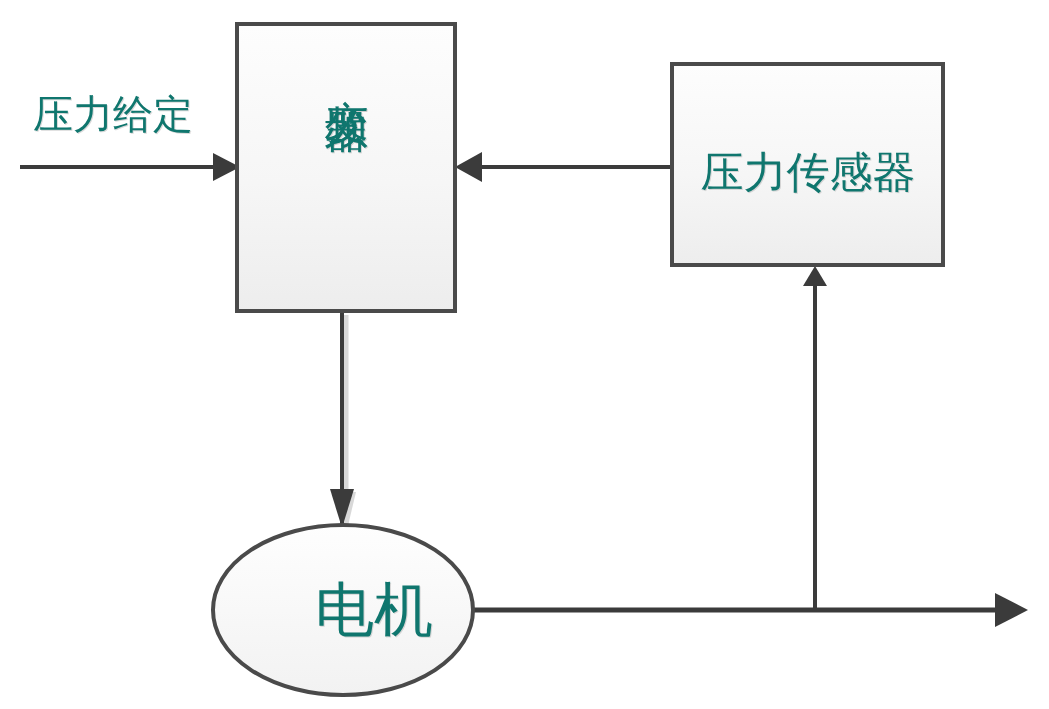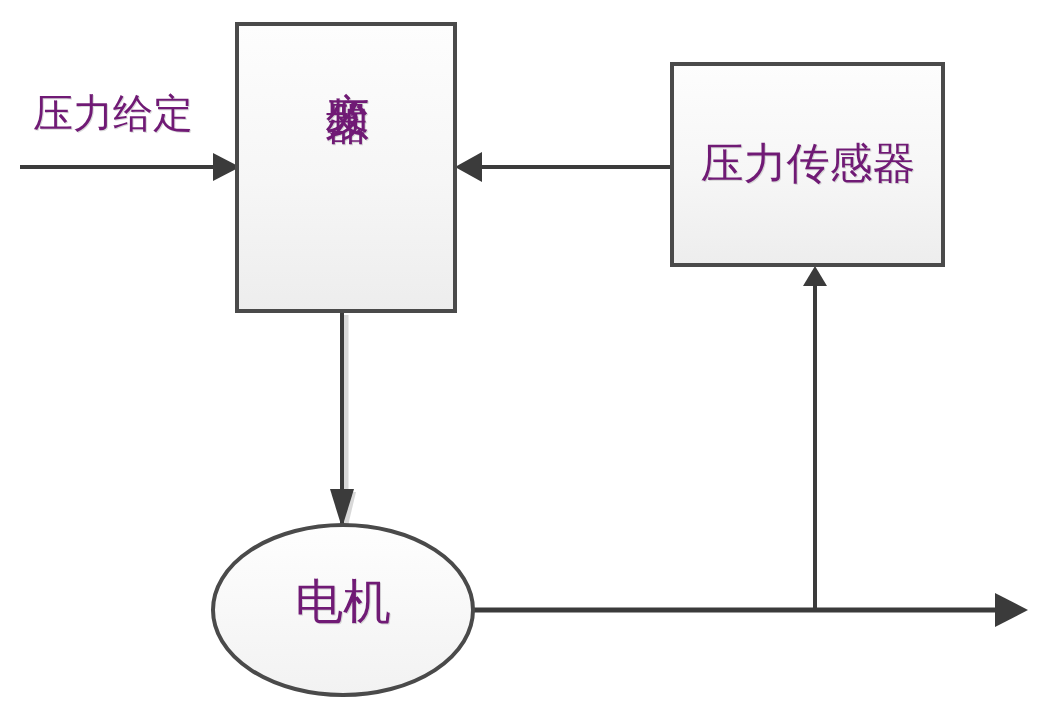--- a/index.html
+++ b/index.html
@@ -22,33 +22,34 @@
     position: absolute;
     left: 0;
     top: 0;
     width: 1049px;
     height: 709px;
     display: block;
   }
   .node-label,
   .edge-label {
     position: absolute;
-    color: #701a75;
-    font-family: Liberation Serif, serif;
+    color: #0f766e;
+    font-family: Liberation Sans, sans-serif;
     white-space: nowrap;
     text-shadow: 1px 1px 0 rgba(170,170,170,0.45);
     pointer-events: none;
   }
   .edge-label {
     font-size: 40px;
     line-height: 44px;
   }
   .node-label {
     font-size: 44px;
     line-height: 48px;
+    margin-top: 8px;
   }
   .vertical-text {
     writing-mode: vertical-rl;
     text-orientation: upright;
     letter-spacing: 6px;
     line-height: 1;
   }
   #label-inverter {
     left: 321px;
     top: 56px;
@@ -59,22 +60,22 @@
     left: 684px;
     top: 140px;
     width: 248px;
     text-align: center;
     font-size: 43px;
   }
   #label-motor {
     left: 253px;
     top: 578px;
     width: 180px;
-    text-align: center;
-    font-size: 48px;
+    text-align: right;
+    font-size: 59px;
   }
   #label-pressure-setpoint {
     left: 33px;
     top: 92px;
   }
   #label-pressure-feedback {
     left: 478px;
     top: 98px;
   }
 </style>

